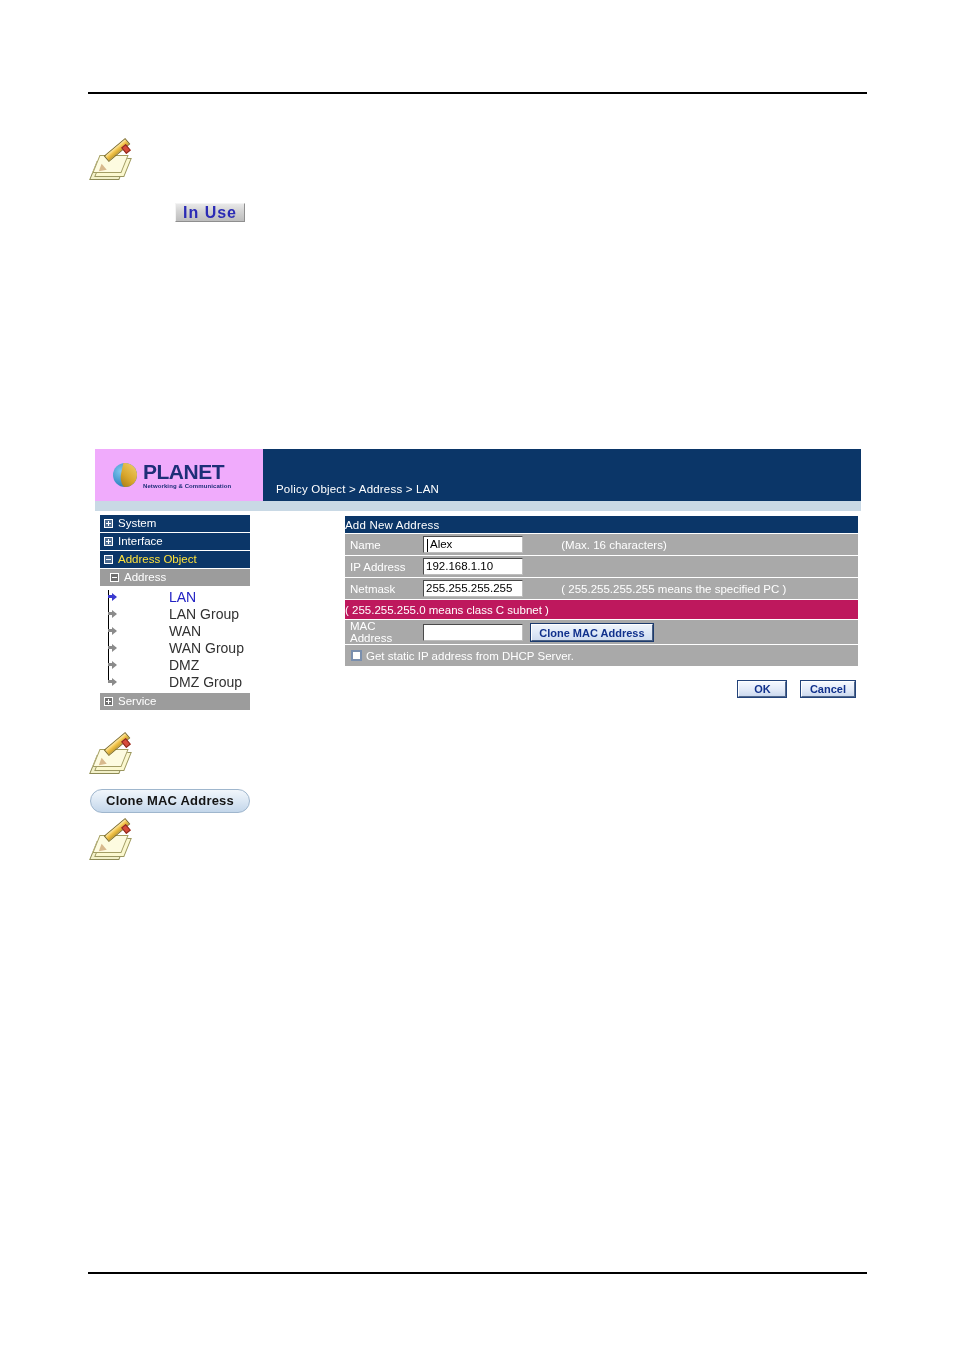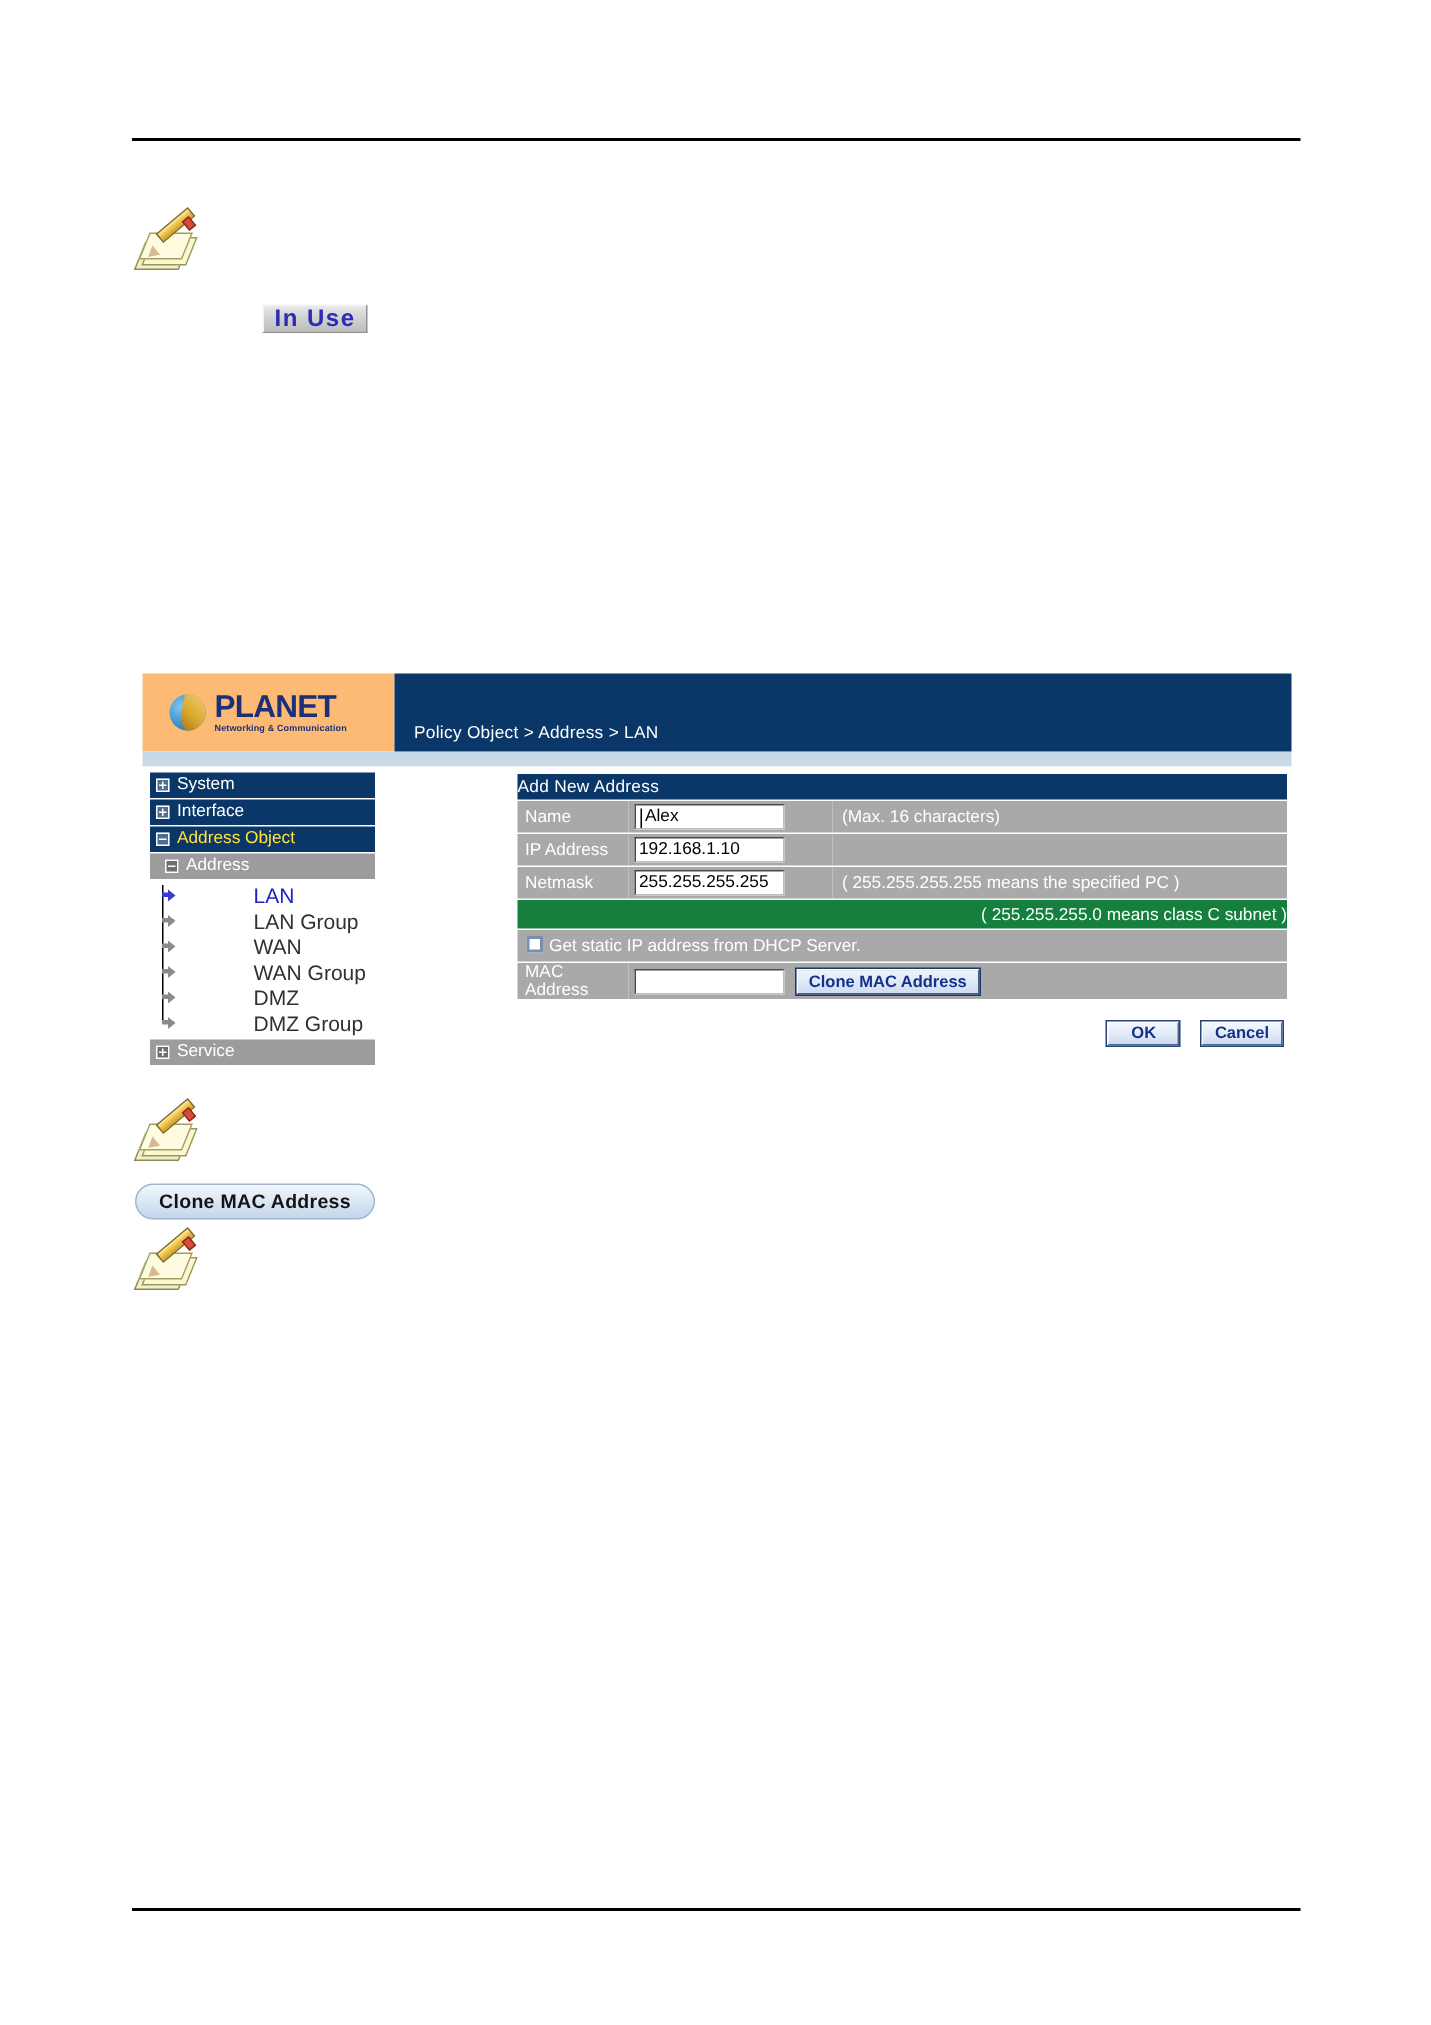--- a/index.html
+++ b/index.html
@@ -142,21 +142,21 @@
   #ui-header {
     position: relative;
     height: 52px;
     background: #ffffff;
   }
   #logo-area {
     position: absolute;
     left: 0; top: 0;
     width: 168px;
     height: 52px;
-    background: #fdba74;
+    background: #f0abfc;
     display: flex;
     align-items: center;
     padding-left: 18px;
   }
   #logo-globe {
     width: 24px; height: 24px;
     border-radius: 50%;
     background:
       radial-gradient(circle at 32% 34%, #7ec6ef 0%, #3d8fc9 55%, #1d5f94 100%);
     position: relative;
@@ -369,23 +369,23 @@
   }
   .cell-hint {
     background: #a9a9a9;
     height: 21px;
     padding-left: 6px !important;
     color: #ffffff;
     vertical-align: middle;
     white-space: nowrap;
   }
   .cell-wide-hint {
-    background: #15803d;
+    background: #be185d;
     height: 19px;
-    text-align: right;
+    text-align: left;
     color: #ffffff;
     vertical-align: middle;
   }
   .cell-check {
     background: #a9a9a9;
     height: 21px;
     padding-left: 6px !important;
     color: #ffffff;
     vertical-align: middle;
   }
@@ -592,30 +592,30 @@
               <span class="txt wide">255.255.255.255</span>
             </td>
             <td class="cell-hint">( 255.255.255.255 means the specified PC )</td>
           </tr>
 
           <tr>
             <td class="cell-wide-hint" colspan="3">( 255.255.255.0 means class C subnet )</td>
           </tr>
 
           <tr>
-            <td class="cell-check" colspan="3">
-              <span id="dhcp-checkbox"></span><span>Get static IP address from DHCP Server.</span>
-            </td>
-          </tr>
-
-          <tr>
             <td class="cell-label">MAC Address</td>
             <td class="cell-field" colspan="2">
               <span class="txt wide"></span>
               <span id="clone-mac-inline">Clone MAC Address</span>
+            </td>
+          </tr>
+
+          <tr>
+            <td class="cell-check" colspan="3">
+              <span id="dhcp-checkbox"></span><span>Get static IP address from DHCP Server.</span>
             </td>
           </tr>
         </tbody>
       </table>
 
       <div id="action-bar">
         <span class="action-btn">OK</span>
         <span class="action-btn">Cancel</span>
       </div>
     </div>

